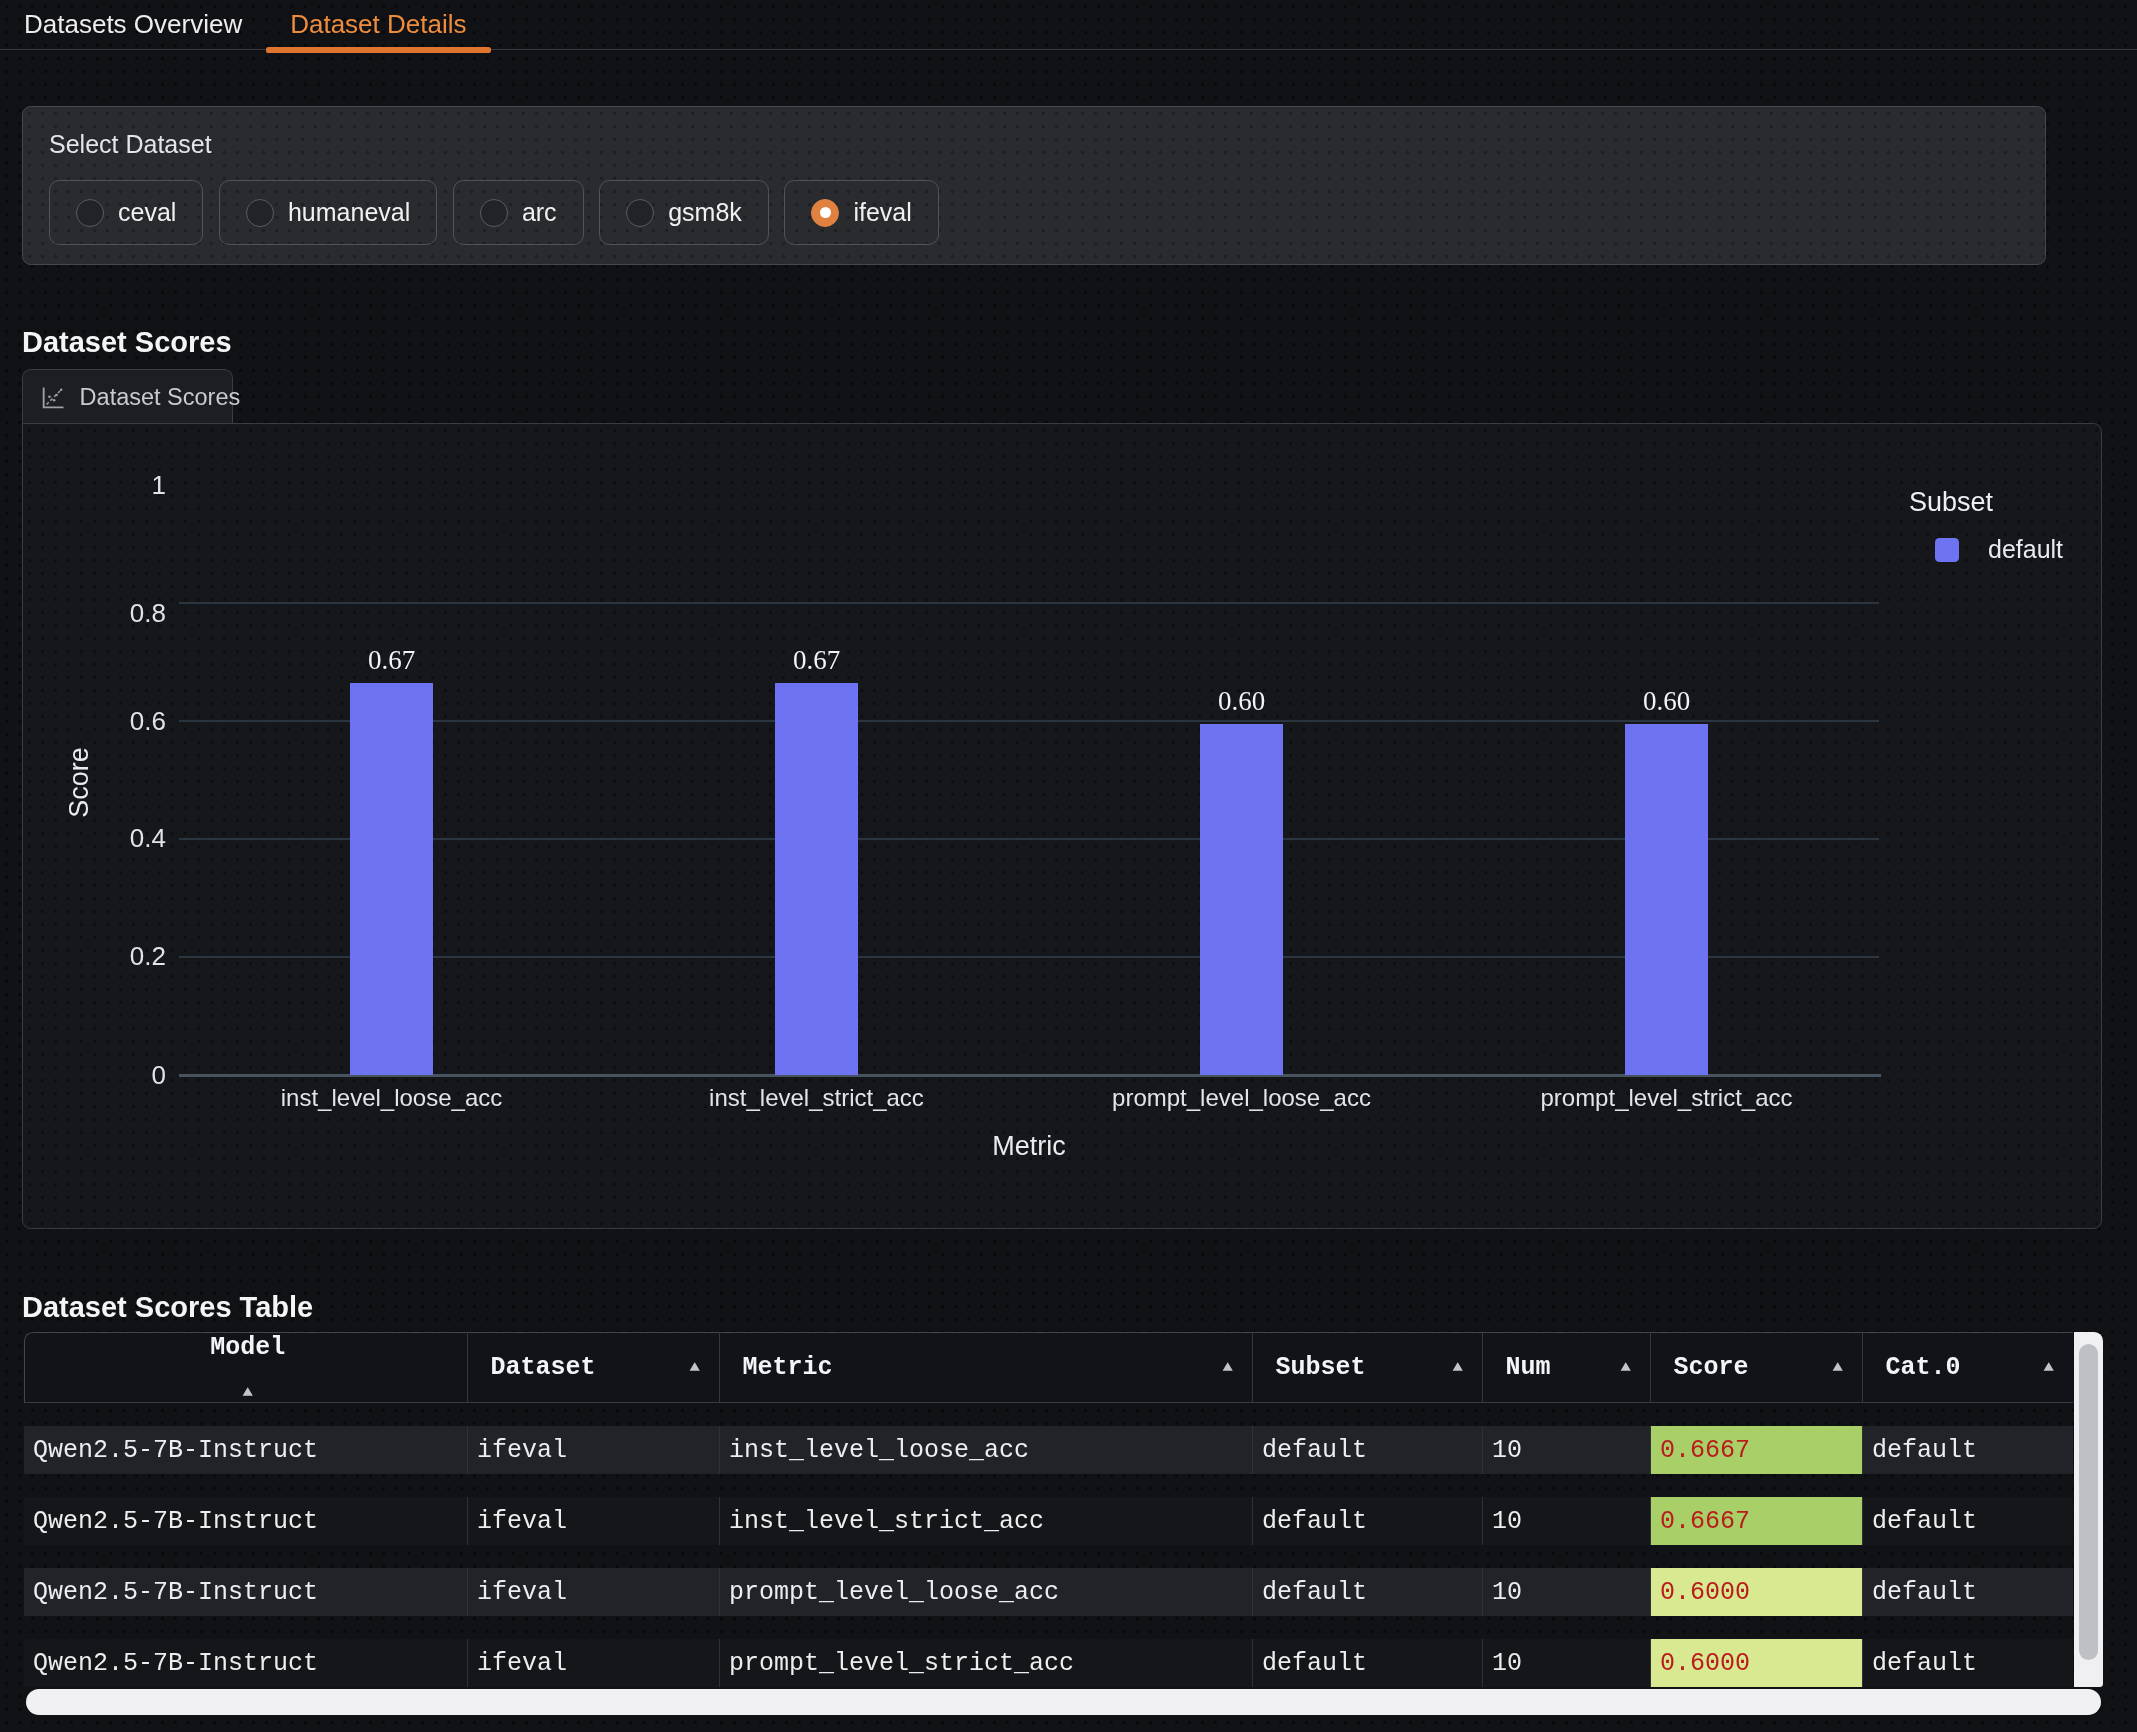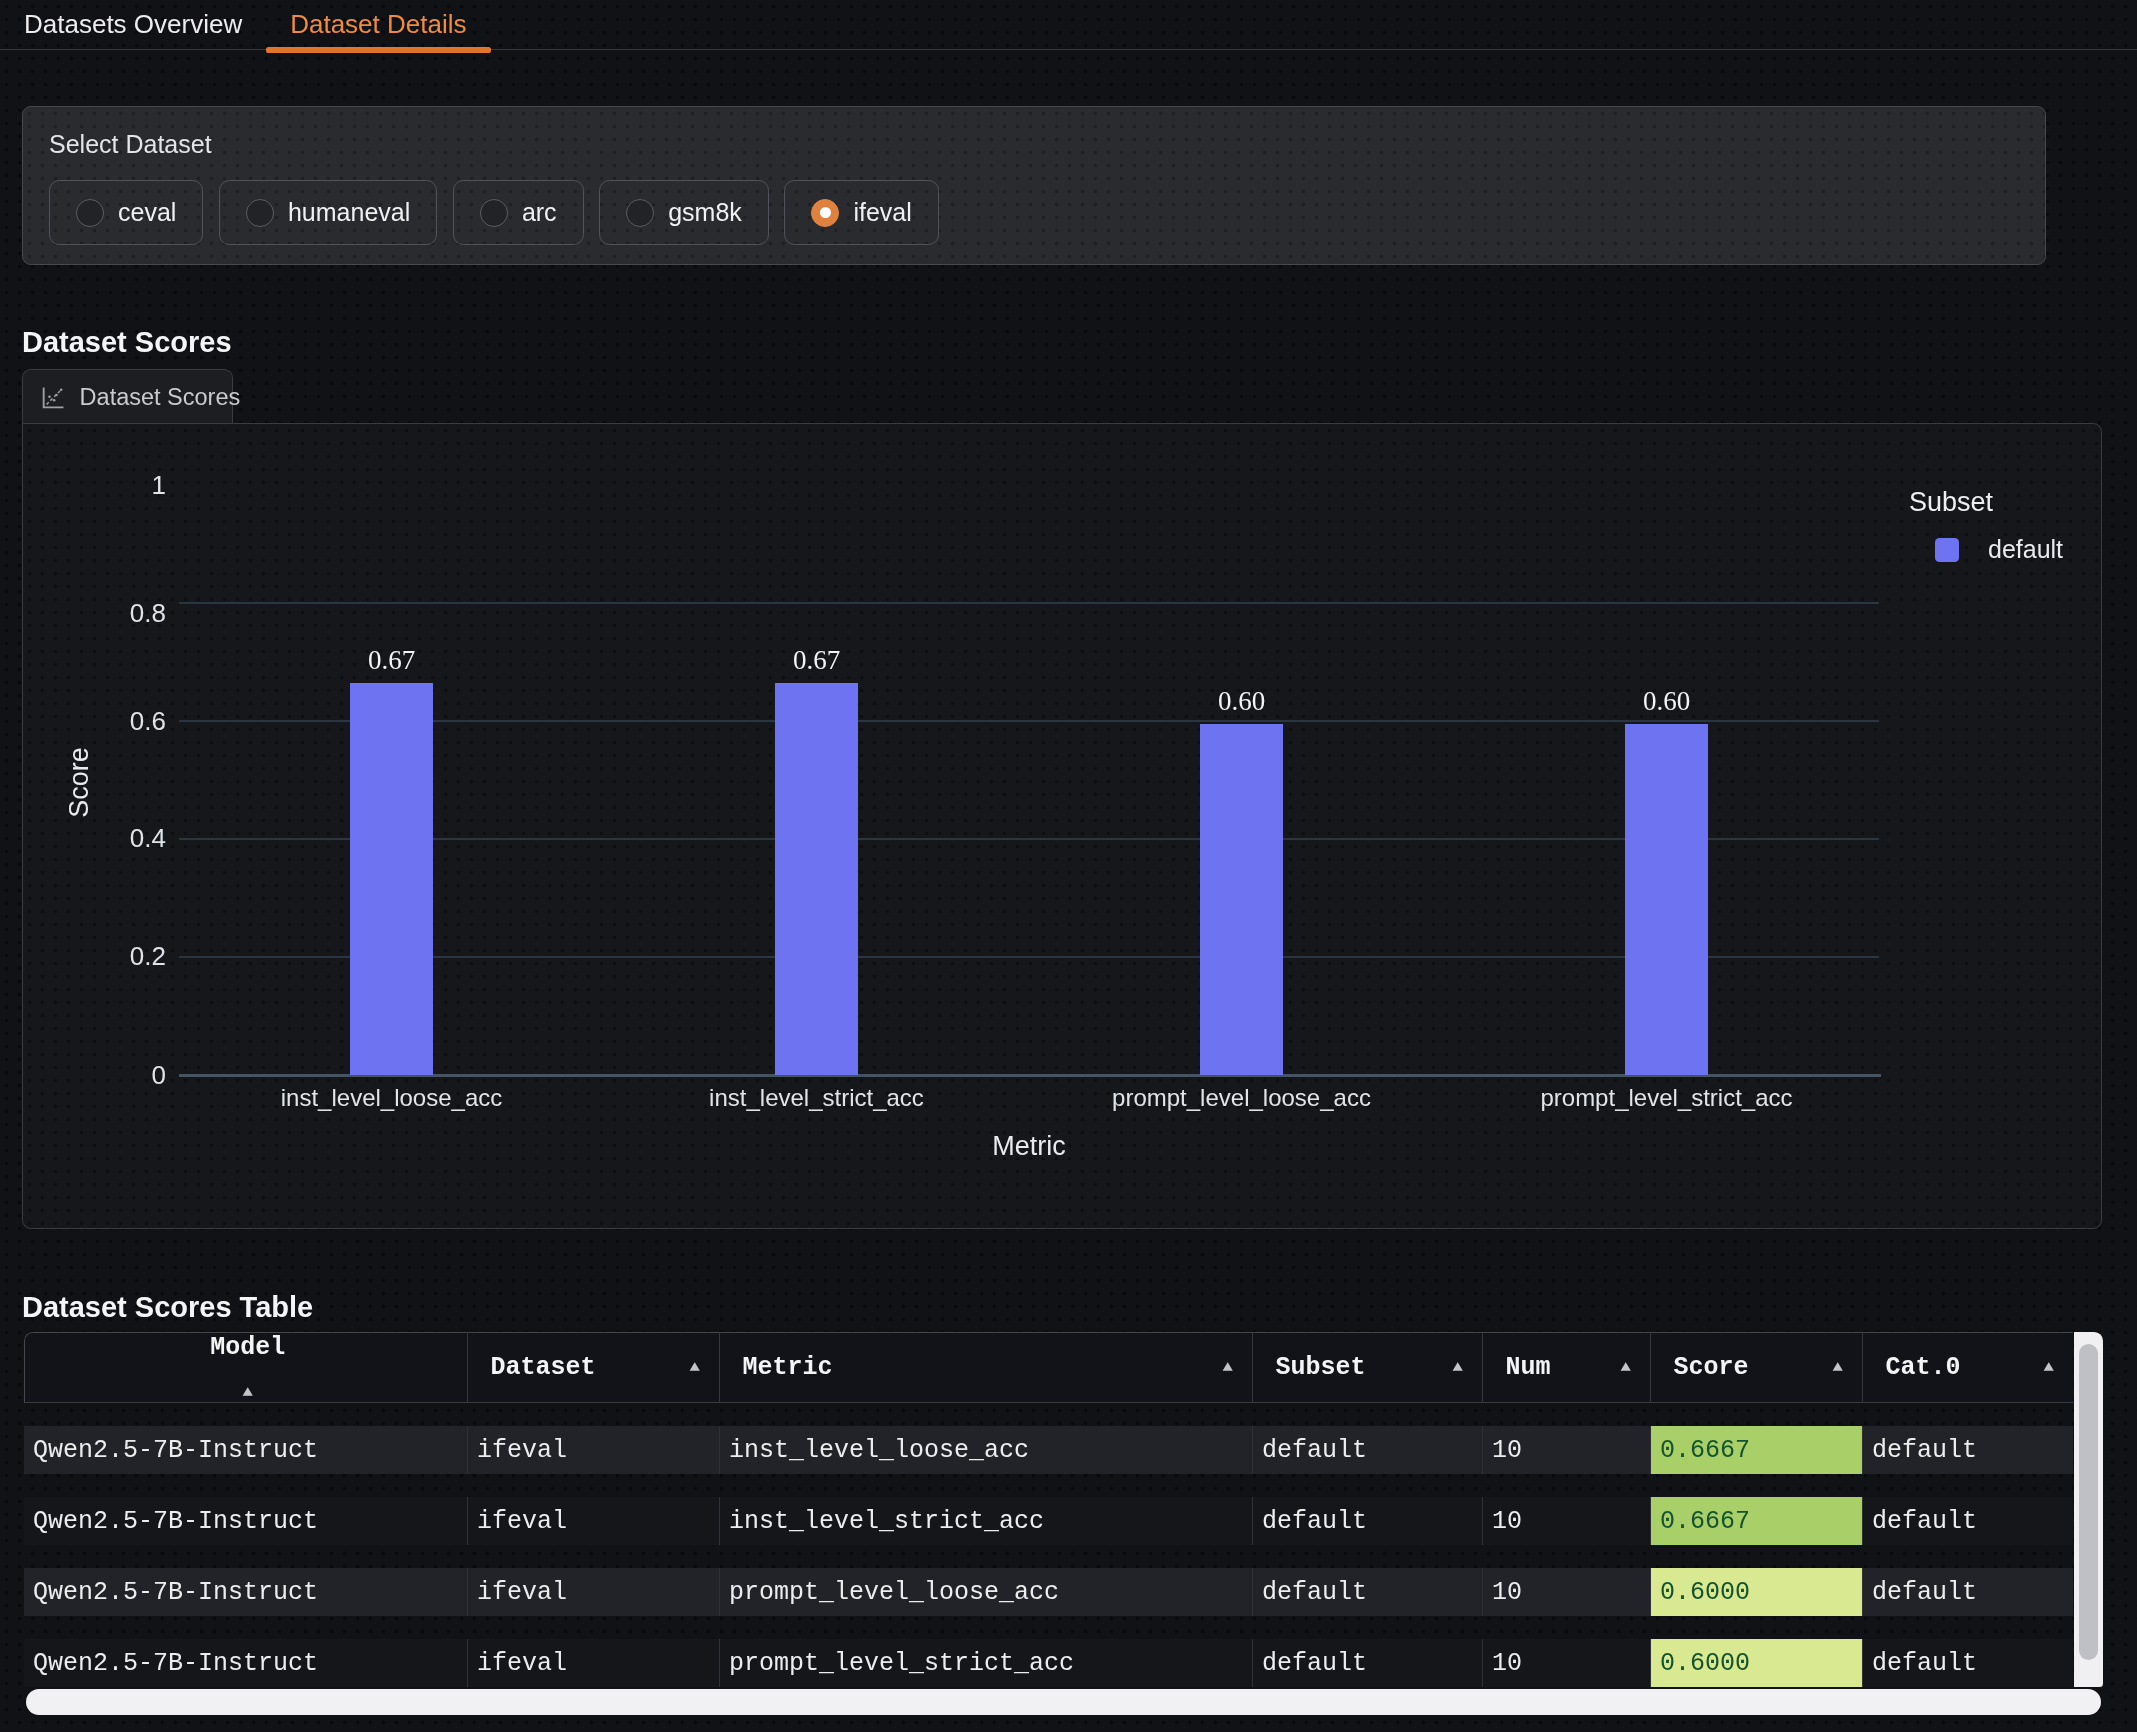--- a/index.html
+++ b/index.html
@@ -102,21 +102,21 @@
      color:#f3f4f6; cursor:pointer; }
   .th:first-child { border-radius:8.7px 0 0 0; border-left:1.7px solid #45464b;flex-direction:column; }
   .th:last-child { border-right:none; }
   .sort-icon { font-size:17.4px; color:#c3c4c9; transform:scaleY(0.85); }
   .td { display:flex; align-items:center; padding:0 9px;
      font-family:"Liberation Mono", monospace; font-size:25px; color:#ecedef;
      border-right:1.7px solid #303137; white-space:nowrap; overflow:hidden;margin-top:23px; }
   .td:last-child { border-right:none; }
   .trow.odd  .td { background:#222328; }
   .trow.even .td { background:#15161a; }
-  .td.score { color:#14532d; }
+  .td.score { color:#b91c1c; }
 
   .vscroll { position:absolute; right:0; top:0; width:29.5px; height:355px;
      background:#f0f0f2; border-radius:0 8.7px 3.5px 0; cursor:pointer; }
   .vscroll-thumb { position:absolute; left:5.2px; top:12px; width:19px; height:316px;
      background:#bfc0c5; border-radius:9.6px; }
   .hscroll { position:absolute; left:26px; top:1689px; width:2075px; height:26px;
      background:#f1f1f3; border-radius:13px; cursor:pointer; }
 </style>
 </head>
 <body>

